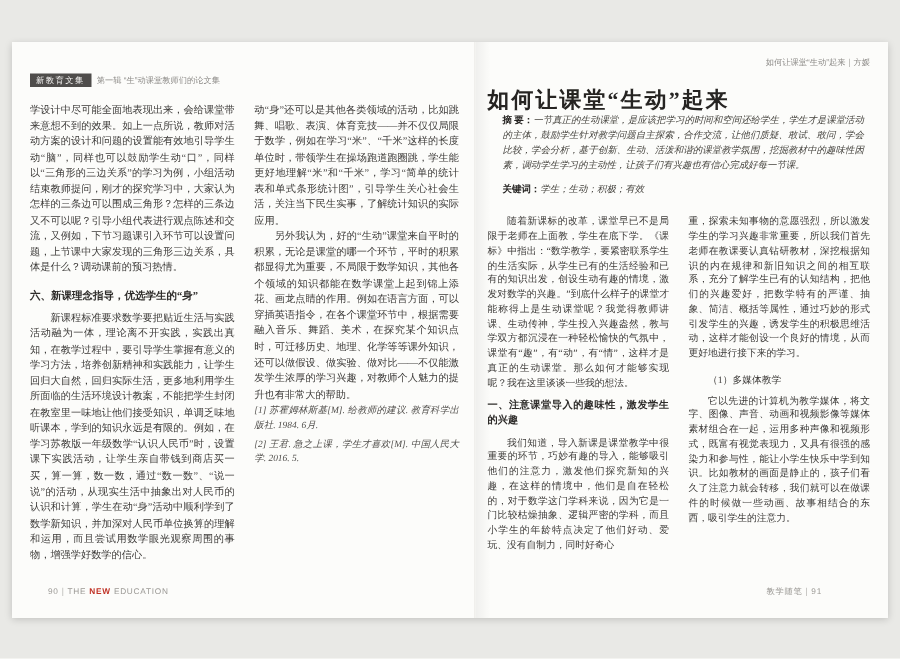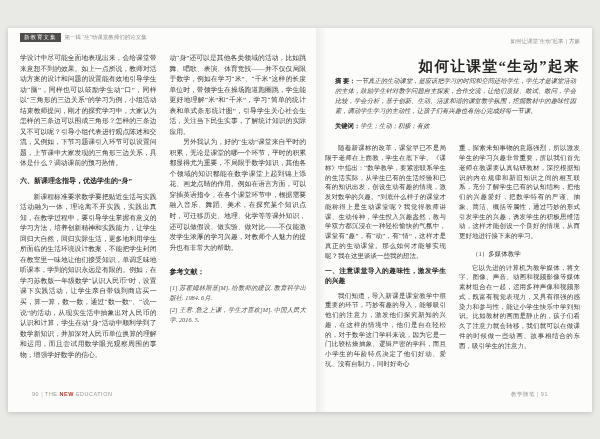--- a/index.html
+++ b/index.html
@@ -9,21 +9,21 @@
     font-family:"Liberation Serif","DejaVu Serif",serif;
     color:#3c3a38;
   }
   .spread{
     position:absolute;left:8px;top:28px;width:584px;height:384px;
     display:flex;
     background:#fcfcfa;
     box-shadow:0 1px 5px rgba(0,0,0,.18);
   }
   .page{position:relative;height:384px;box-sizing:border-box;overflow:hidden;}
-  .page-left{width:308px;padding:4px 10px 6px 12px;}
+  .page-left{width:308px;padding:20px 10px 6px 12px;}
   .page-right{width:276px;padding:8px 12px 6px 8px;border-left:1px solid #f0efec;}
   .page-right::before{
     content:"";position:absolute;left:0;top:0;bottom:0;width:10px;
     background:linear-gradient(90deg,rgba(0,0,0,.05),rgba(0,0,0,0));
     pointer-events:none;
   }
   
   .pg-header{height:11px;font-size:5.5px;color:#8d8b88;display:flex;align-items:center;gap:4px;margin-bottom:10px;font-family:"Liberation Sans",sans-serif;}
   .pg-header.right{justify-content:flex-end;}
   .badge{background:#4f4d4b;color:#f5f4f2;padding:1px 4px;letter-spacing:1px;}
@@ -36,21 +36,21 @@
   .col{flex:1 1 0;text-align:justify;}
   .page-left .col{font-size:6.8px;line-height:1.55;}
   .page-right .col{font-size:6.5px;line-height:1.5;}
   p{margin:0;}
   p.indent{text-indent:2em;}
   h4{margin:7px 0 5px 0;font-size:7px;font-weight:bold;color:#2e2c2a;}
   .page-right h4{font-size:6.8px;margin:6px 0 4px 0;}
   .ref-head{margin-top:14px;}
   .ref{font-style:italic;font-size:6.3px;margin-bottom:3px;color:#504e4b;}
   
-  .art-title{margin:8px 0 0 0;text-align:right;font-size:14.5px;font-weight:bold;letter-spacing:1.5px;color:#262422;}
+  .art-title{margin:8px 0 0 0;text-align:left;font-size:14.5px;font-weight:bold;letter-spacing:1.5px;color:#262422;}
   .art-author{text-align:center;font-size:8px;letter-spacing:4px;margin:9px 0 10px 0;color:#3c3a38;}
   .abstract{font-size:6.3px;line-height:1.6;text-align:justify;font-style:italic;color:#46443f;margin:0 4px 4px 10px;}
   .abstract b,.kw b{font-style:normal;font-weight:bold;color:#262422;}
   .kw{font-size:6.3px;font-style:italic;margin:6px 4px 12px 10px;color:#46443f;}
   .sub-head{font-weight:normal;margin:8px 0 4px 0;font-size:6.5px;}
 </style>
 </head>
 <body>
 
 <div class="spread">
@@ -62,21 +62,20 @@
     </div>
     <div class="cols">
       <div class="col">
         <p class="noindent">学设计中尽可能全面地表现出来，会给课堂带来意想不到的效果。如上一点所说，教师对活动方案的设计和问题的设置能有效地引导学生动“脑”，同样也可以鼓励学生动“口”，同样以“三角形的三边关系”的学习为例，小组活动结束教师提问，刚才的探究学习中，大家认为怎样的三条边可以围成三角形？怎样的三条边又不可以呢？引导小组代表进行观点陈述和交流，又例如，下节习题课引入环节可以设置问题，上节课中大家发现的三角形三边关系，具体是什么？调动课前的预习热情。</p>
         <h4>六、新课理念指导，优选学生的“身”</h4>
         <p class="indent">新课程标准要求数学要把贴近生活与实践活动融为一体，理论离不开实践，实践出真知，在教学过程中，要引导学生掌握有意义的学习方法，培养创新精神和实践能力，让学生回归大自然，回归实际生活，更多地利用学生所面临的生活环境设计教案，不能把学生封闭在教室里一味地让他们接受知识，单调乏味地听课本，学到的知识永远是有限的。例如，在学习苏教版一年级数学“认识人民币”时，设置课下实践活动，让学生亲自带钱到商店买一买，算一算，数一数，通过“数一数”、“说一说”的活动，从现实生活中抽象出对人民币的认识和计算，学生在动“身”活动中顺利学到了数学新知识，并加深对人民币单位换算的理解和运用，而且尝试用数学眼光观察周围的事物，增强学好数学的信心。</p>
       </div>
       <div class="col">
         <p class="noindent">动“身”还可以是其他各类领域的活动，比如跳舞、唱歌、表演、体育竞技——并不仅仅局限于数学，例如在学习“米”、“千米”这样的长度单位时，带领学生在操场跑道跑圈跳，学生能更好地理解“米”和“千米”，学习“简单的统计表和单式条形统计图”，引导学生关心社会生活，关注当下民生实事，了解统计知识的实际应用。</p>
         <p class="indent">另外我认为，好的“生动”课堂来自平时的积累，无论是课堂的哪一个环节，平时的积累都显得尤为重要，不局限于数学知识，其他各个领域的知识都能在数学课堂上起到锦上添花、画龙点睛的作用。例如在语言方面，可以穿插英语指令，在各个课堂环节中，根据需要融入音乐、舞蹈、美术，在探究某个知识点时，可迁移历史、地理、化学等等课外知识，还可以做假设、做实验、做对比——不仅能激发学生浓厚的学习兴趣，对教师个人魅力的提升也有非常大的帮助。</p>
-        <h4 class="ref-head">参考文献：</h4>
         <p class="ref">[1] 苏霍姆林斯基[M]. 给教师的建议. 教育科学出版社. 1984. 6月.</p>
         <p class="ref">[2] 王君. 急之上课，学生才喜欢[M]. 中国人民大学. 2016. 5.</p>
       </div>
     </div>
     <div class="pg-footer fl">
       <span>90</span><span>｜</span><span>THE </span><span class="brand-red">NEW</span><span> EDUCATION</span>
     </div>
   </div>
 
   <div class="page page-right">

